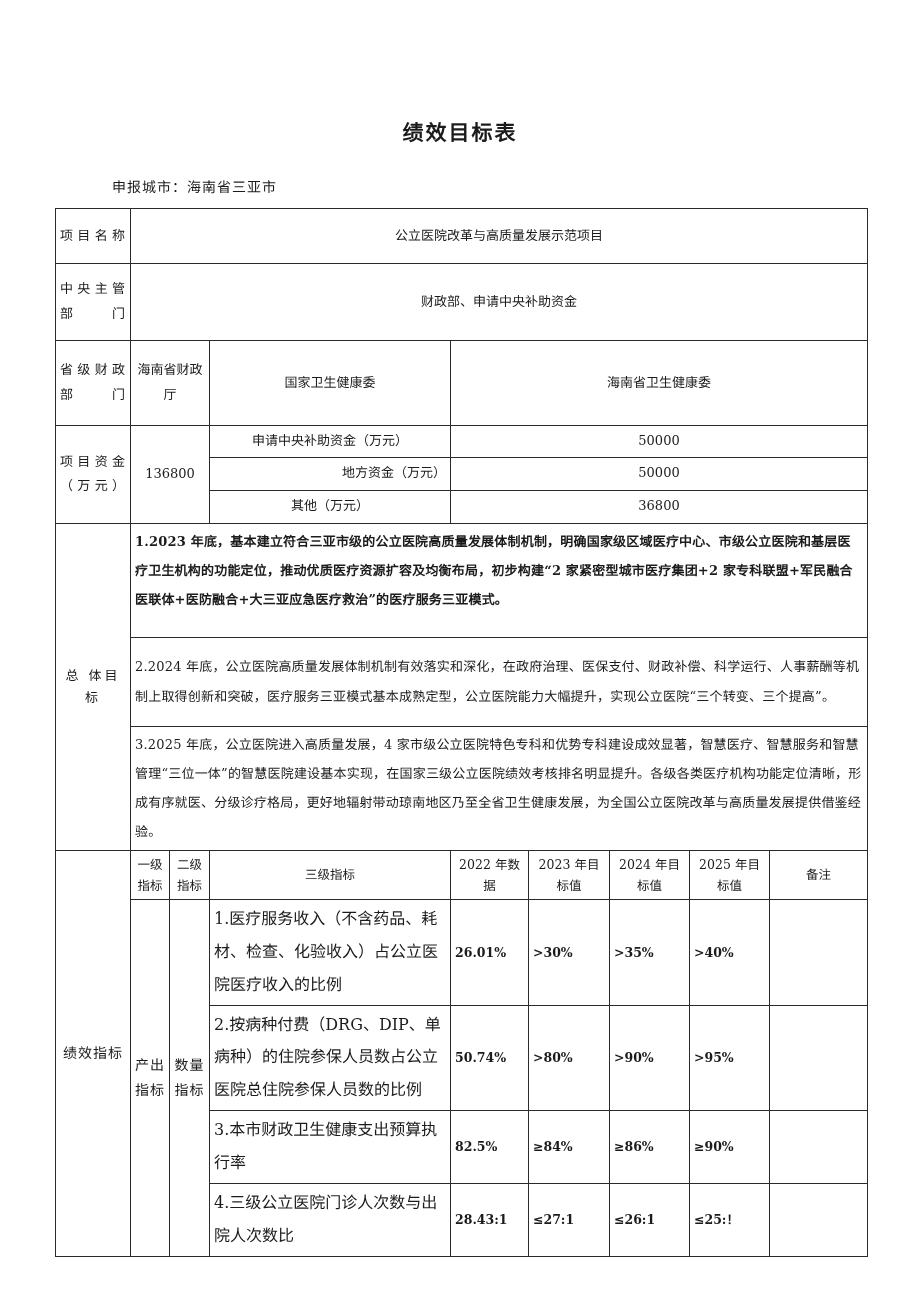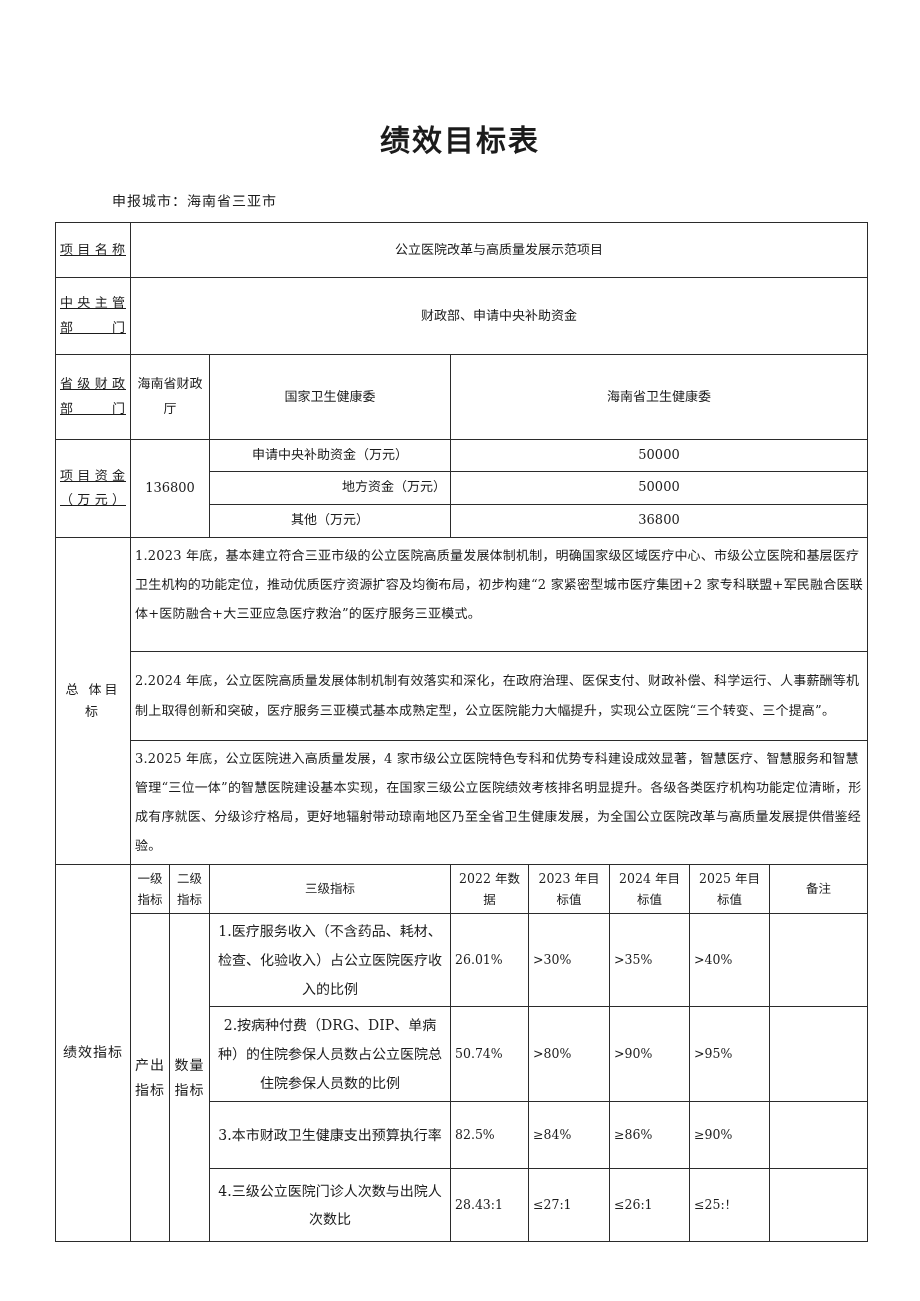--- a/index.html
+++ b/index.html
@@ -19,21 +19,21 @@
   .page {
     position: relative;
     width: 920px;
     height: 1301px;
     box-sizing: border-box;
   }
 
   
   .doc-title {
     text-align: center;
-    font-size: 30px;
+    font-size: 21px;
     font-weight: bold;
     letter-spacing: 2px;
     margin: 0;
     padding-top: 116px;
     font-family: "DejaVu Sans", "Liberation Sans", sans-serif;
   }
 
   
   .city-line {
     margin: 0;
@@ -66,55 +66,55 @@
     letter-spacing: 1px;
     font-size: 13px;
   }
   .ctr { text-align: center; }
 
   .spread {
     text-align: justify;
     text-align-last: justify;
     padding-left: 6px;
     padding-right: 6px;
-    text-decoration: underline;
   }
 
   .goal-label {
     text-align: center;
     letter-spacing: 3px;
     line-height: 1.7;
   }
 
   .para {
     text-align: left;
     line-height: 2.25;
     padding: 4px 6px 4px 7px;
     font-size: 13px;
     letter-spacing: 0.2px;
   }
-  .para.pad-bottom { padding-bottom: 22px; }
+  .para.pad-bottom { padding-bottom: 22px; font-weight: bold; }
 
   
   .ind-head {
     text-align: center;
     line-height: 1.7;
     font-size: 12.5px;
     padding: 4px 2px;
   }
   .ind-cell {
-    font-size: 14px;
+    font-size: 16px;
     line-height: 2.05;
     padding: 6px 3px 6px 5px;
-    text-align: center;
+    text-align: left;
   }
   .ind-val {
     font-size: 12.5px;
     text-align: left;
     padding-left: 4px;
+    font-weight: bold;
   }
   .vert-label {
     text-align: center;
     font-size: 14px;
     line-height: 1.8;
     letter-spacing: 1px;
   }
   .note-col { }
 </style>
 </head>

